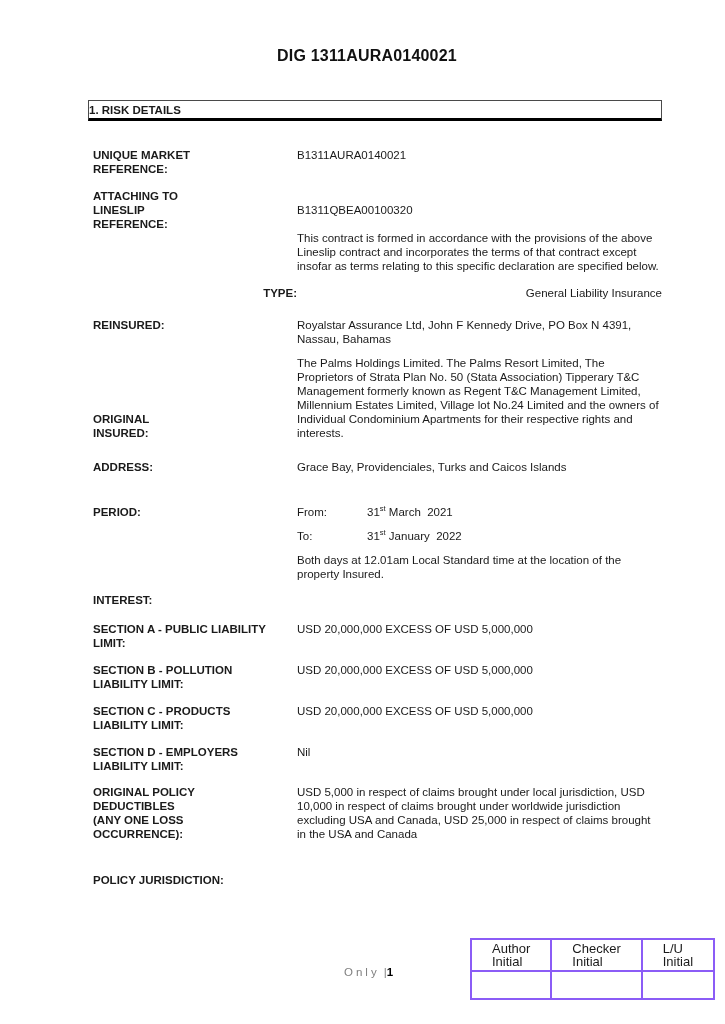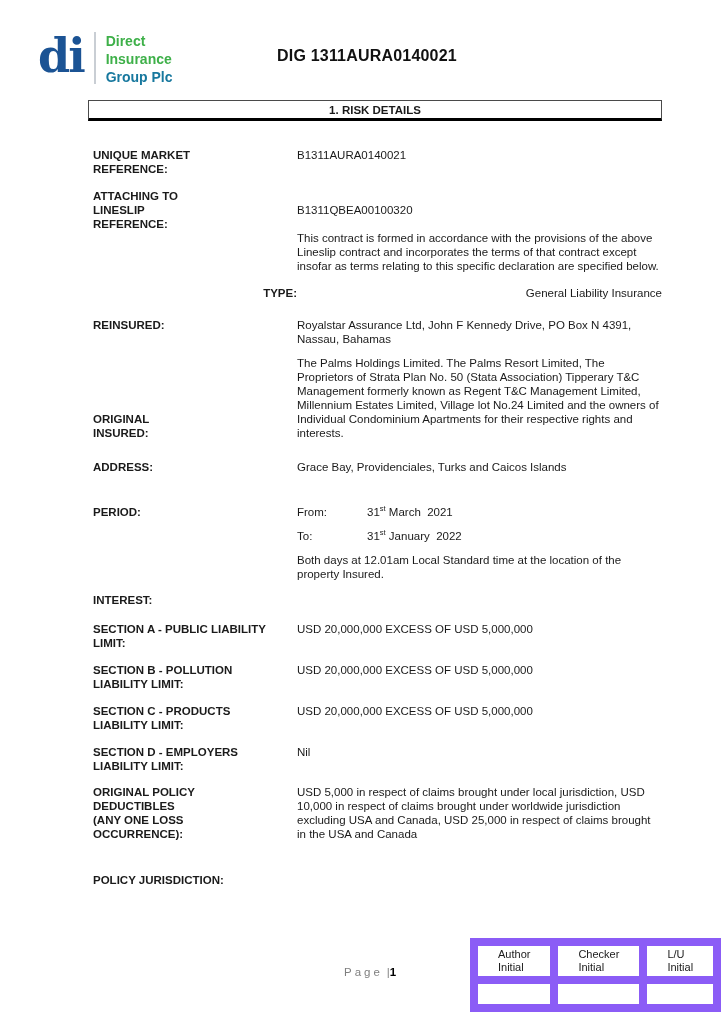--- a/index.html
+++ b/index.html
@@ -40,21 +40,20 @@
   }
 
   
   .risk-box {
     position: absolute;
     top: 100px;
     left: 88px;
     width: 574px;
     border: 1px solid #4a4a4a;
     border-bottom: 3px solid #000;
-    text-align: center;
     font-weight: 700;
     font-size: 11.5px;
     padding: 3px 0 2px 0;
     background: #fff;
   }
 
   
   .content { position: absolute; top: 148px; left: 93px; width: 569px; }
   .row { display: flex; margin-bottom: 13px; }
   .label {
@@ -99,45 +98,36 @@
   .page-sep { margin-left: 4px; }
   .page-num { color: #000; font-weight: 700; }
 
   .initials-table {
     position: absolute;
     top: 938px;
     left: 470px;
     border-collapse: collapse;
   }
   .initials-table td {
-    border: 8px solid #8b5cf6;
-    font-size: 11px;
+    border: 2px solid #8b5cf6;
+    font-size: 13px;
     line-height: 13px;
     padding: 2px 20px;
     vertical-align: top;
     white-space: pre-line;
     background: #fff;
   }
   .initials-table .hdr { width: 58px; height: 30px; }
   .initials-table .blank { height: 28px; }
 </style>
 </head>
 <body>
 
 <div class="page">
 
-  <div class="logo">
-    <div class="logo-monogram">di</div>
-    <div class="logo-divider"></div>
-    <div class="logo-text">
-      <div class="logo-line-green">Direct</div>
-      <div class="logo-line-green">Insurance</div>
-      <div class="logo-line-teal">Group Plc</div>
-    </div>
-  </div>
   <div class="doc-ref">DIG 1311AURA0140021</div>
 
   <div class="risk-box">1. RISK DETAILS</div>
 
   <div class="content">
 
     <div class="row">
       <div class="label">UNIQUE MARKET
 REFERENCE:</div>
       <div class="value">B1311AURA0140021</div>
@@ -224,21 +214,21 @@
 OCCURRENCE):</div>
       <div class="value">USD 5,000 in respect of claims brought under local jurisdiction, USD 10,000 in respect of claims brought under worldwide jurisdiction excluding USA and Canada, USD 25,000 in respect of claims brought in the USA and Canada</div>
     </div>
 
     <div class="row">
       <div class="label">POLICY JURISDICTION:</div>
     </div>
 
   </div>
 
-  <div class="page-indicator"><span class="page-word">Page</span><span class="page-sep">|</span><span class="page-num">1</span></div>
+  <div class="page-indicator"><span class="page-word">Only</span><span class="page-sep">|</span><span class="page-num">1</span></div>
 
   <table class="initials-table">
     <tbody>
       <tr>
         <td class="hdr">Author
 Initial</td>
         <td class="hdr">Checker
 Initial</td>
         <td class="hdr">L/U
 Initial</td>

